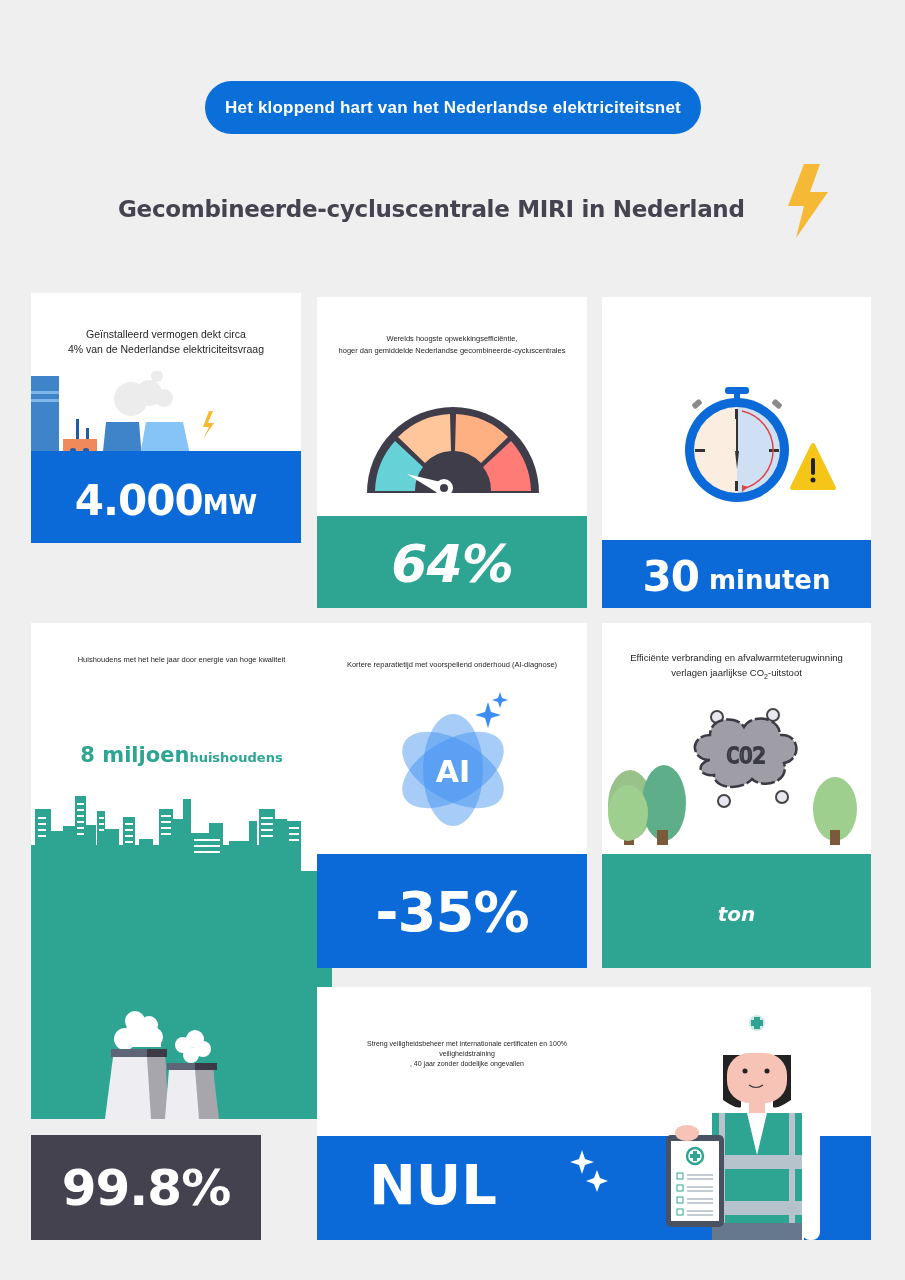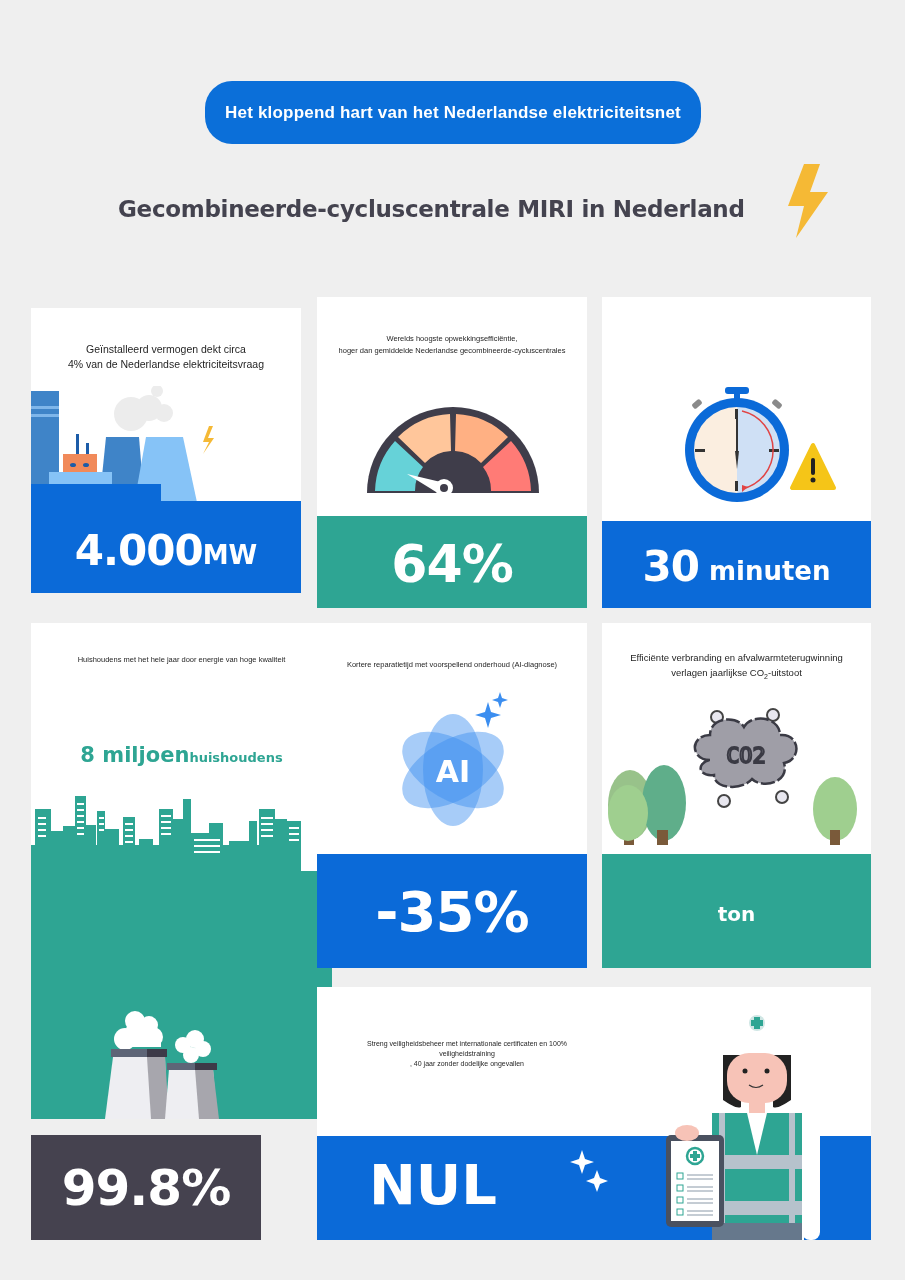--- a/index.html
+++ b/index.html
@@ -1,56 +1,56 @@
 <!DOCTYPE html>
 <html><head>
 <meta charset="utf-8">
 <style>
   * { box-sizing: border-box; margin: 0; padding: 0; }
   html, body { width: 905px; height: 1280px; background: #efefef; overflow: hidden; }
   body { position: relative; font-family: "Liberation Sans", "DejaVu Sans", sans-serif; color: #222; }
 
   .pill {
-    position: absolute; left: 205px; top: 81px; width: 496px; height: 63px;
+    position: absolute; left: 205px; top: 81px; width: 496px; height: 53px;
     background: #0b6fd9; border-radius: 27px;
     color: #fff; font-weight: bold; font-size: 17px; letter-spacing: 0.2px;
     display: flex; align-items: center; justify-content: center;
   }
   .main-title {
     position: absolute; left: 118px; top: 196px; height: 36px;
     font-family: "DejaVu Sans", sans-serif; font-size: 23px; color: #44434f; font-weight: bold;
     letter-spacing: -0.3px; white-space: nowrap;
   }
   .title-bolt { position: absolute; left: 782px; top: 162px; width: 50px; height: 78px; }
 
   .card { position: absolute; background: #ffffff; overflow: hidden; }
   .band { position: absolute; left: 0; right: 0; bottom: 0; display: flex; align-items: center; justify-content: center; color: #fff; font-weight: bold; white-space: nowrap; }
   .blue { background: #0b6ad8; }
-  .teal { background: #2ea593; }
+  .teal { background: #2ea593; font-style: italic; }
   .dark { background: #45424f; }
 
   .cap { position: absolute; left: 0; right: 0; text-align: center; color: #1f1f1f; }
 
   .big { font-family: "DejaVu Sans", sans-serif; font-weight: bold; letter-spacing: -1px; }
   .unit { font-family: "DejaVu Sans", sans-serif; font-weight: bold; }
 
   svg { display: block; }
 </style>
 </head>
 <body>
 
 <div class="pill">Het kloppend hart van het Nederlandse elektriciteitsnet</div>
 <div class="main-title">Gecombineerde-cycluscentrale MIRI in Nederland</div>
 <div class="title-bolt">
   <svg width="50" height="78" viewBox="0 0 50 78">
     <polygon points="22,2 6,44 22,44 14,76 46,30 28,30 38,2" fill="#f5b935"></polygon>
   </svg>
 </div>
 
-<div class="card" style="left:31px; top:308px; width:270px; height:285px;">
+<div class="card" style="left:31px; top:293px; width:270px; height:250px;">
   <div class="cap" style="top:34px; font-size:10.5px; line-height:15px;">
     <div>Geïnstalleerd vermogen dekt circa</div>
     <div>4% van de Nederlandse elektriciteitsvraag</div>
   </div>
   <div style="position:absolute; left:0; top:78px;">
     <svg width="270" height="145" viewBox="0 0 270 145">
       <circle cx="100" cy="28" r="17" fill="#ececec"></circle>
       <circle cx="118" cy="22" r="13" fill="#ececec"></circle>
       <circle cx="126" cy="5" r="6" fill="#ececec"></circle>
       <circle cx="133" cy="27" r="9" fill="#ececec"></circle>
@@ -119,21 +119,21 @@
       <rect x="87" y="64" width="10" height="3" fill="#333"></rect>
       <rect x="54" y="30" width="2" height="36" fill="#333"></rect>
       <polygon points="53,66 57,66 55,84" fill="#333"></polygon>
       <path d="M60,26 A40,40 0 0 1 60,104" stroke="#e14444" stroke-width="1.5" fill="none"></path>
       <polygon points="60,100 66,102 60,107" fill="#e14444"></polygon>
       <polygon points="131,60 110,103 152,103" fill="#f5c518" stroke="#f5c518" stroke-width="4" stroke-linejoin="round"></polygon>
       <rect x="129" y="73" width="4" height="17" rx="2" fill="#222"></rect>
       <circle cx="131" cy="95" r="2.5" fill="#222"></circle>
     </svg>
   </div>
-  <div class="band blue" style="height:87px; padding-top:4px; gap:10px;">
+  <div class="band blue" style="height:68px; padding-top:4px; gap:10px;">
     <span class="big" style="font-size:42px;">30</span>
     <span class="unit" style="font-size:26px; margin-top:8px;">minuten</span>
   </div>
 </div>
 
 <div class="card" style="left:31px; top:623px; width:301px; height:496px;">
   <div class="cap" style="top:32px; font-size:7.5px; color:#1f1f1f;">Huishoudens met het hele jaar door energie van hoge kwaliteit</div>
   <div style="position:absolute; left:0; right:0; top:120px; text-align:center; color:#2ea593; white-space:nowrap;">
     <span class="big" style="font-size:21px; letter-spacing:0;">8 miljoen</span><span class="unit" style="font-size:13px;">huishoudens</span>
   </div>

